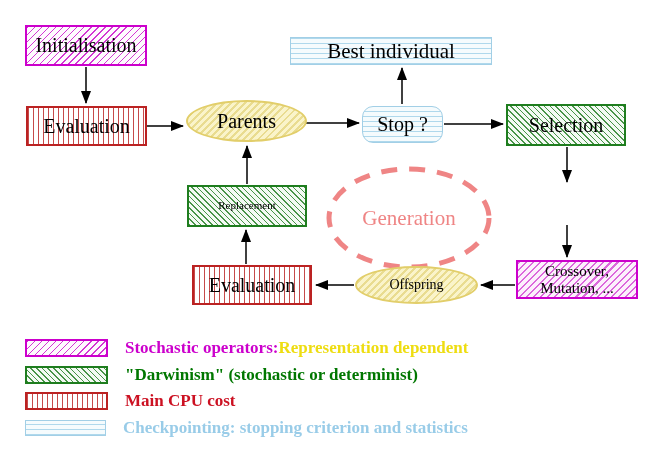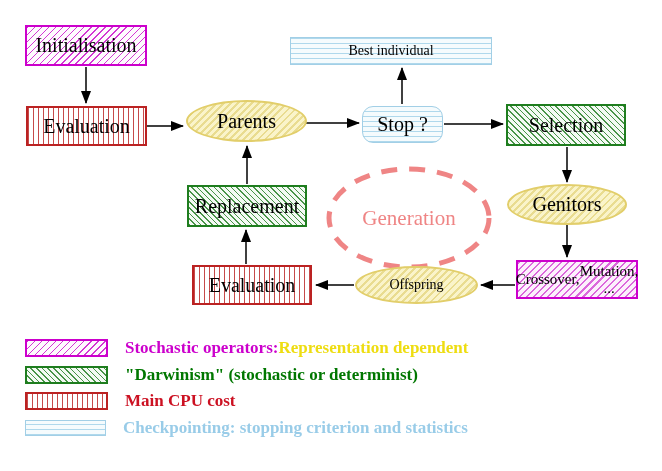--- a/index.html
+++ b/index.html
@@ -36,21 +36,21 @@
   .hatch-yellow{
     background:repeating-linear-gradient(135deg,#e9dc90 0 2px,#faf4ca 2px 5px);
     border:2px solid #e2ce6a;
   }
   .ellipse{border-radius:50%;}
   .rounded{border-radius:11px;}
   .generation-label{
     position:absolute;left:329px;top:206px;width:160px;text-align:center;
     color:#ef8585;font-size:21px;z-index:2;
   }
-  .small-text{font-size:20px;}
+  .small-text{font-size:11px;}
   .crossover-text{font-size:15px;line-height:17px;}
   
   .legend-row{position:absolute;left:25px;display:flex;align-items:center;z-index:2;}
   .swatch{width:79px;height:14px;flex:0 0 auto;}
   .legend-label{margin-left:17px;font-size:17px;font-weight:bold;white-space:nowrap;text-align:center;}
   .legend-label.yellow{margin-left:0;}
   .c-magenta{color:#cc00cc;}
   .c-yellow{color:#eedd11;}
   .c-green{color:#007700;}
   .c-red{color:#cc1122;}
@@ -82,29 +82,28 @@
       <line x1="247" y1="184" x2="247" y2="146" marker-end="url(#ah)"></line>
     </g>
   </svg>
 
   <div class="node hatch-magenta" style="left:25px;top:25px;width:122px;height:41px;">Initialisation</div>
 
   <div class="node hatch-red" style="left:26px;top:106px;width:121px;height:40px;">Evaluation</div>
 
   <div class="node hatch-yellow ellipse" style="left:186px;top:100px;width:121px;height:42px;">Parents</div>
 
-  <div class="node hatch-cyan" style="left:290px;top:37px;width:202px;height:28px;font-size:14px;">Best individual</div>
+  <div class="node hatch-cyan" style="left:290px;top:37px;width:202px;height:28px;font-size:21px;">Best individual</div>
 
   <div class="node hatch-cyan rounded" style="left:362px;top:106px;width:81px;height:37px;">Stop ?</div>
 
   <div class="node hatch-green" style="left:506px;top:104px;width:120px;height:42px;">Selection</div>
 
-  <div class="node hatch-yellow ellipse" style="left:507px;top:184px;width:120px;height:41px;">Genitors</div>
 
-  <div class="node hatch-magenta-dense crossover-text" style="left:516px;top:260px;width:122px;height:39px;flex-direction:row;">
+  <div class="node hatch-magenta-dense crossover-text" style="left:516px;top:260px;width:122px;height:39px;flex-direction:column;">
     <div>Crossover,</div>
     <div>Mutation, ...</div>
   </div>
 
   <div class="node hatch-yellow ellipse" style="left:355px;top:266px;width:123px;height:38px;font-size:14px;">Offspring</div>
 
   <div class="node hatch-red" style="left:192px;top:265px;width:120px;height:40px;">Evaluation</div>
 
   <div class="node hatch-green small-text" style="left:187px;top:185px;width:120px;height:42px;">Replacement</div>
 

